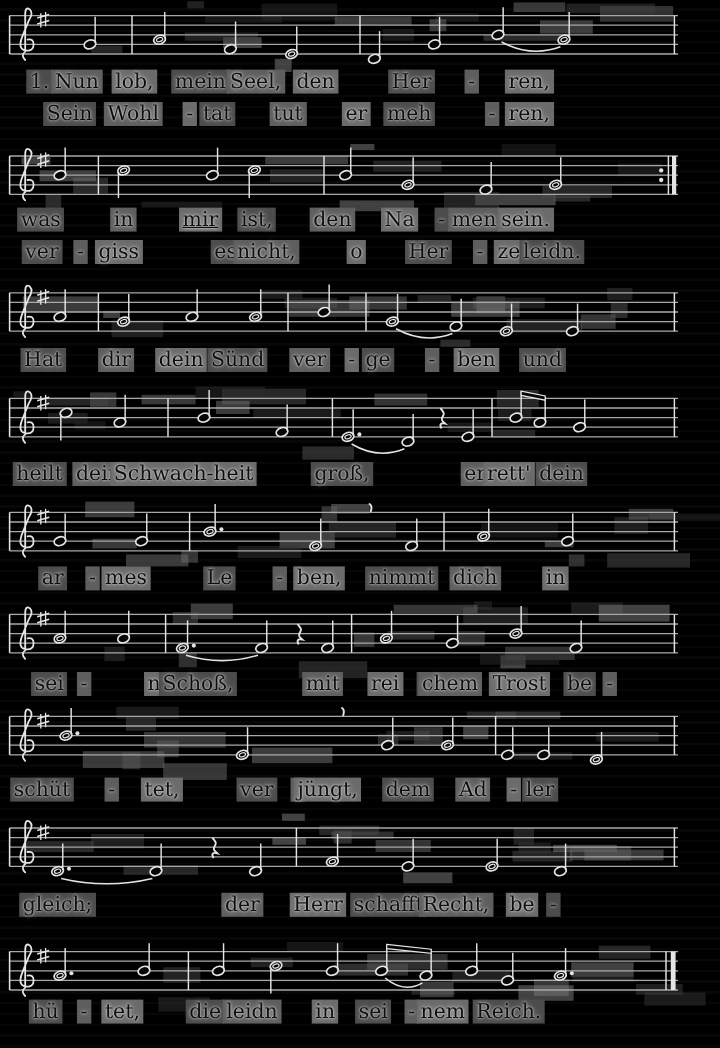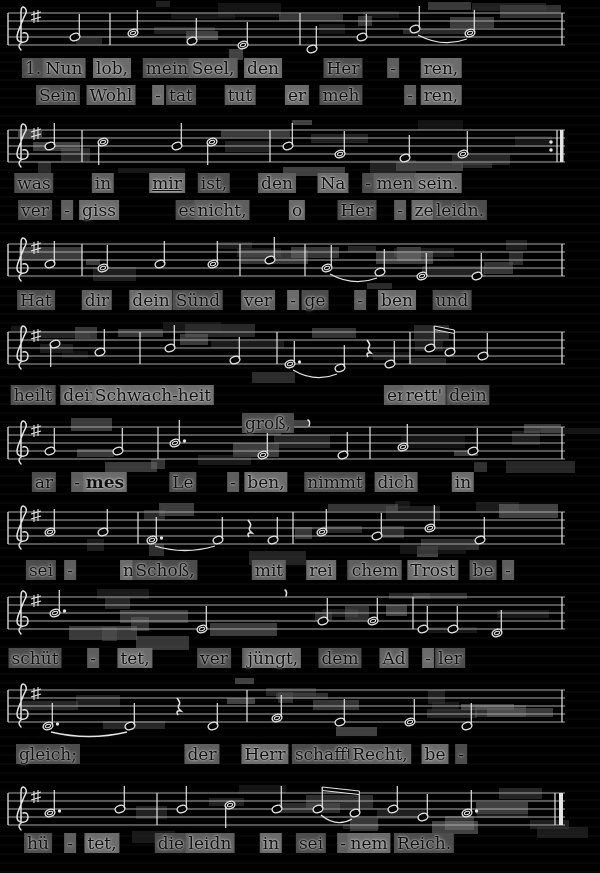--- a/index.html
+++ b/index.html
@@ -738,29 +738,29 @@
         <span class="syl s2" style="left: 293px; top: 290px;">-</span>
         <span class="syl s0" style="left: 315px; top: 290px;">ge</span>
         <span class="syl s1" style="left: 360px; top: 290px;">-</span>
         <span class="syl s2" style="left: 397px; top: 290px;">ben</span>
         <span class="syl s0" style="left: 452px; top: 290px;">und</span>
       </div>
       <div>
         <span class="syl s0" style="left: 33px; top: 385px;">heilt</span>
         <span class="syl s1" style="left: 82px; top: 385px;">dein</span>
         <span class="syl s2" style="left: 153px; top: 385px;">Schwach-heit</span>
-        <span class="syl s0" style="left: 268px; top: 385px; margin-top: 28px;">groß,</span>
+        <span class="syl s0" style="left: 285px; top: 385px;">groß,</span>
         <span class="syl s1" style="left: 396px; top: 385px;">er</span>
         <span class="syl s2" style="left: 424px; top: 385px;">rett'</span>
         <span class="syl s0" style="left: 468px; top: 385px;">dein</span>
       </div>
       <div>
         <span class="syl s0" style="left: 44px; top: 472px;">ar</span>
         <span class="syl s1" style="left: 77px; top: 472px;">-</span>
-        <span class="syl s2" style="left: 105px; top: 472px; font-weight: bold;">mes</span>
+        <span class="syl s2" style="left: 105px; top: 472px;">mes</span>
         <span class="syl s0" style="left: 183px; top: 472px;">Le</span>
         <span class="syl s1" style="left: 233px; top: 472px;">-</span>
         <span class="syl s2" style="left: 266px; top: 472px;">ben,</span>
         <span class="syl s0" style="left: 335px; top: 472px;">nimmt</span>
         <span class="syl s1" style="left: 396px; top: 472px;">dich</span>
         <span class="syl s2" style="left: 463px; top: 472px;">in</span>
       </div>
       <div>
         <span class="syl s0" style="left: 41px; top: 560px;">sei</span>
         <span class="syl s1" style="left: 70px; top: 560px;">-</span>

